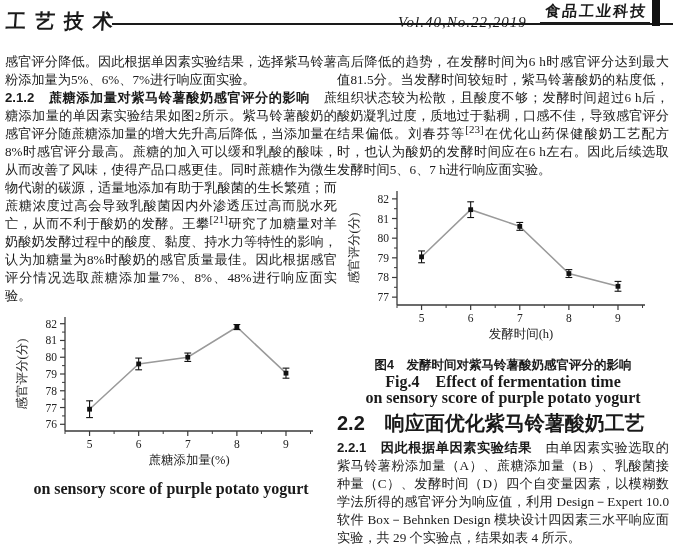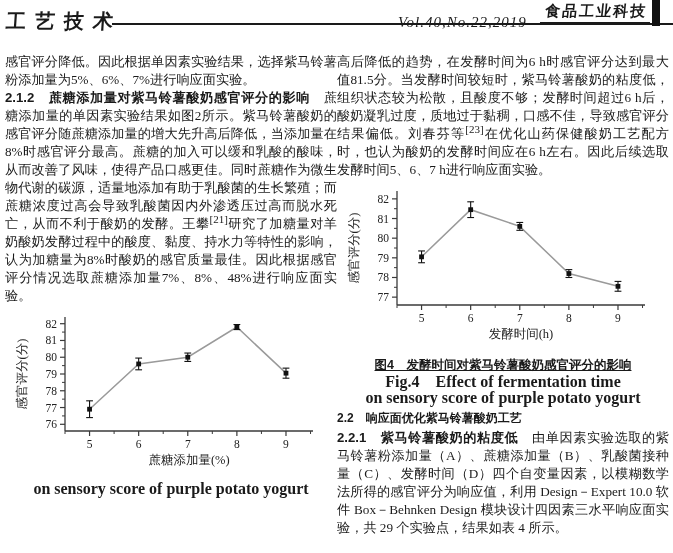--- a/index.html
+++ b/index.html
@@ -36,29 +36,29 @@
   
   .cols{position:absolute;top:53px;left:5px;right:4px;display:flex;gap:0;}
   .col{width:50%;}
   p.body{
     margin:0;font-size:13.2px;line-height:18px;text-align:justify;
     text-justify:inter-ideograph;
   }
   .hseg{font-family:"Liberation Sans","DejaVu Sans",sans-serif;font-weight:bold;margin-top:22px;}
   sup.ref{font-size:11px;vertical-align:super;line-height:0;margin-top:48px;}
   .sec-h{
-    margin:4px 0 2px 0;font-size:12px;
+    margin:4px 0 2px 0;font-size:20px;
     font-family:"Liberation Sans","DejaVu Sans",sans-serif;font-weight:bold;
   }
   
   .fig{margin-top:4px;text-align:center;}
   .chart{display:block;margin:0 auto;}
   .cap-cn{
     font-family:"Liberation Sans","DejaVu Sans",sans-serif;
-    font-weight:bold;font-size:12.5px;line-height:17px;margin-top:2px;text-decoration:underline;
+    font-weight:bold;font-size:12.5px;line-height:17px;margin-top:2px;
   }
   .cap-en{font-weight:bold;font-size:16px;line-height:16px;}
 </style>
 </head>
 <body>
 
 <div class="page">
 
   <div class="hdr">
     <div class="logo-left">工艺技术</div>
@@ -205,17 +205,17 @@
               <rect x="270.590099009901" y="100.92758620689654" width="4.8" height="4.8" fill="#111111"></rect>
               <text x="176" y="155" text-anchor="middle" font-size="12.5" fill="#222">发酵时间(h)</text>
               <text x="13" y="65" text-anchor="middle" font-size="12.5" fill="#222" transform="rotate(-90 13 65)">感官评分(分)</text>
             </svg></div>
         <div class="cap-cn">图4　发酵时间对紫马铃薯酸奶感官评分的影响</div>
         <div class="cap-en">Fig.4　Effect of fermentation time</div>
         <div class="cap-en">on sensory score of purple potato yogurt</div>
       </div>
 
       <div class="sec-h">2.2　响应面优化紫马铃薯酸奶工艺</div>
-      <p class="body"><span class="hseg">2.2.1　紫马铃薯酸奶的粘度低</span><span>　由单因素实验选取的紫马铃薯粉添加量（A）、蔗糖添加量（B）、乳酸菌接种量（C）、发酵时间（D）四个自变量因素，以模糊数学法所得的感官评分为响应值，利用 Design－Expert 10.0 软件 Box－Behnken Design 模块设计四因素三水平响应面实验，共 29 个实验点，结果如表 4 所示。</span></p>
+      <p class="body"><span class="hseg">2.2.1　因此根据单因素实验结果</span><span>　由单因素实验选取的紫马铃薯粉添加量（A）、蔗糖添加量（B）、乳酸菌接种量（C）、发酵时间（D）四个自变量因素，以模糊数学法所得的感官评分为响应值，利用 Design－Expert 10.0 软件 Box－Behnken Design 模块设计四因素三水平响应面实验，共 29 个实验点，结果如表 4 所示。</span></p>
     </div>
 
   </div>
 </div>
 
 </body></html>

